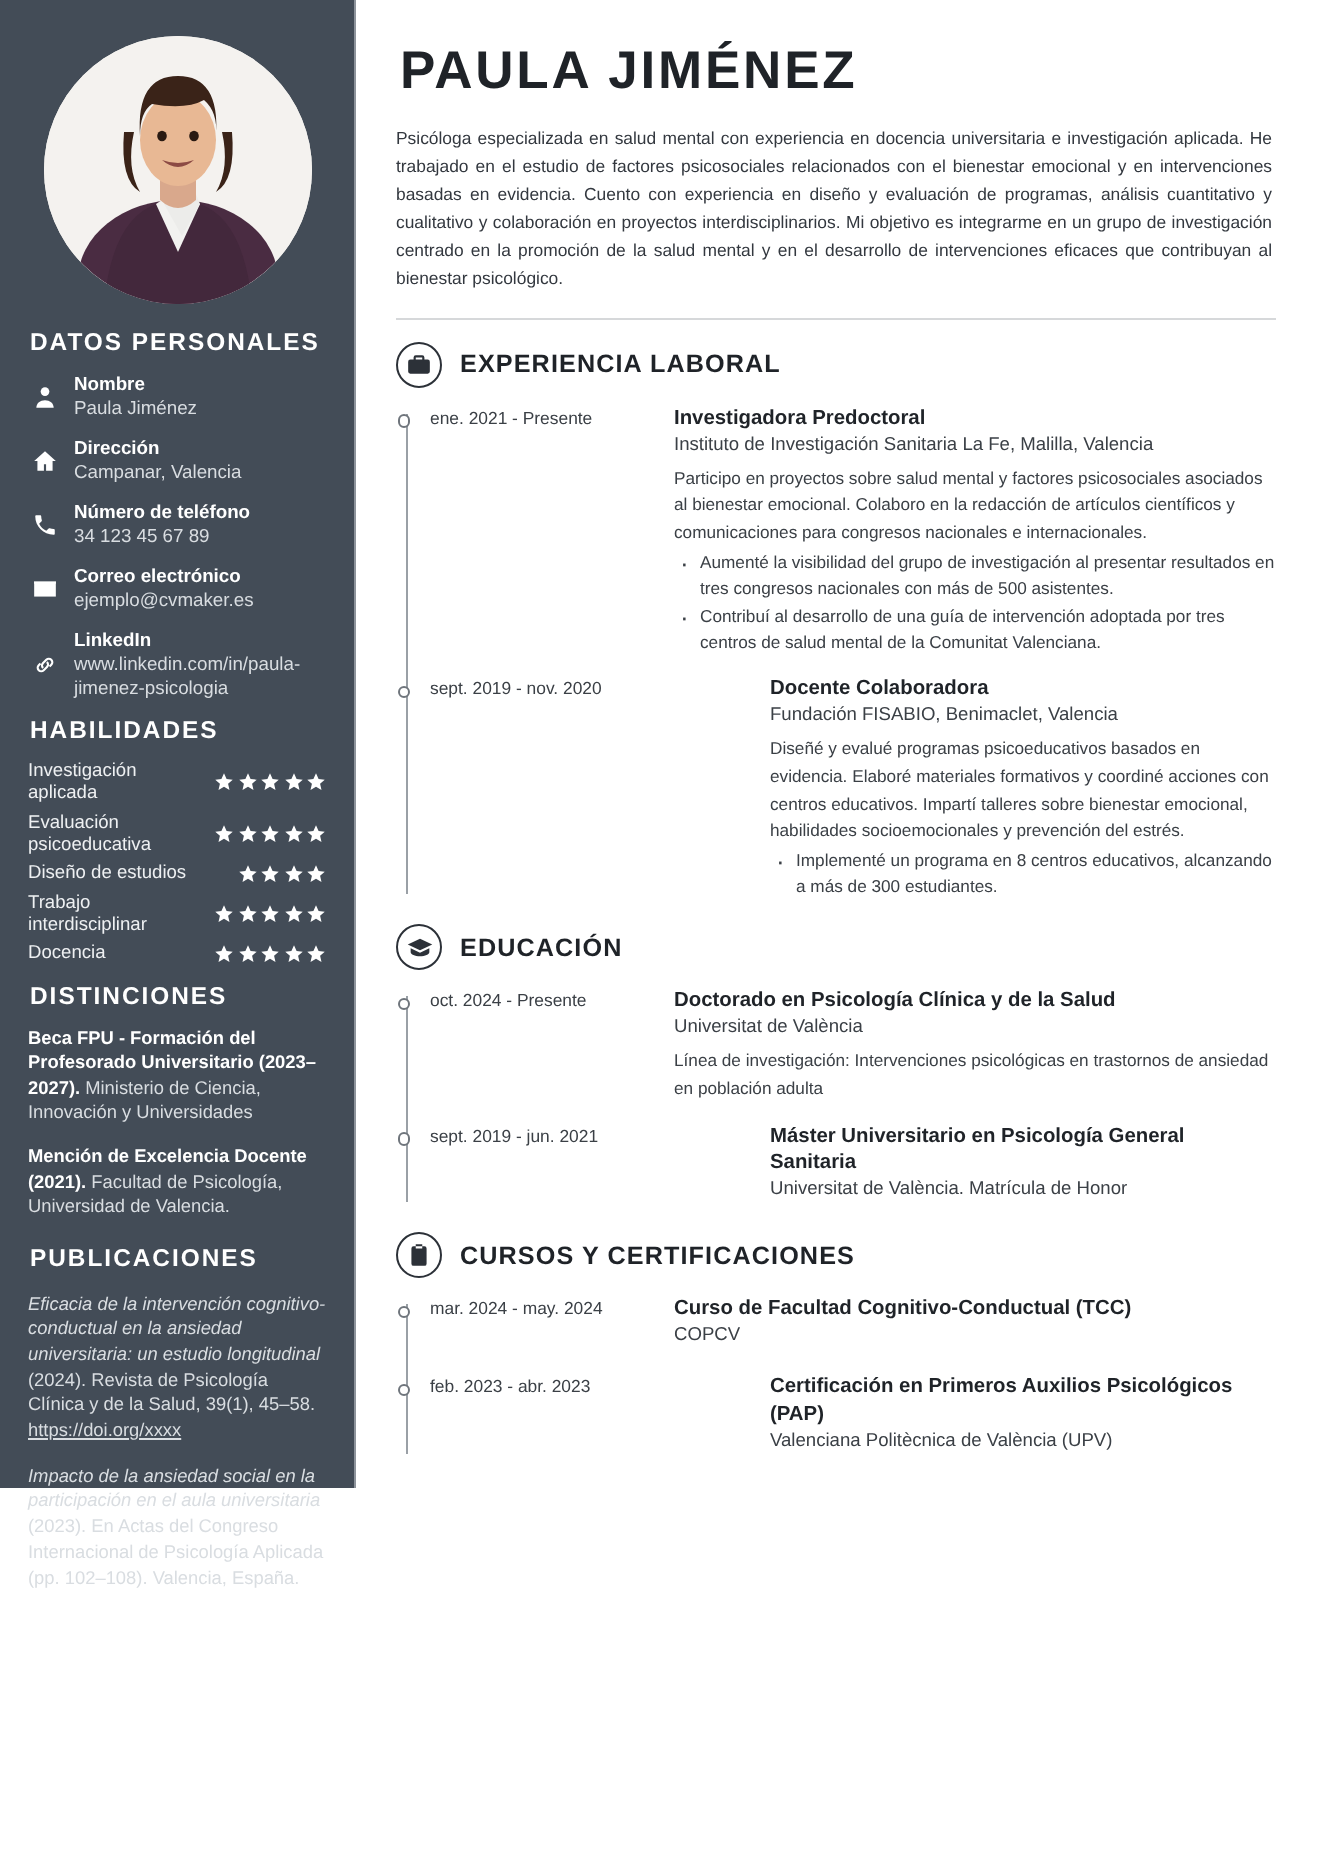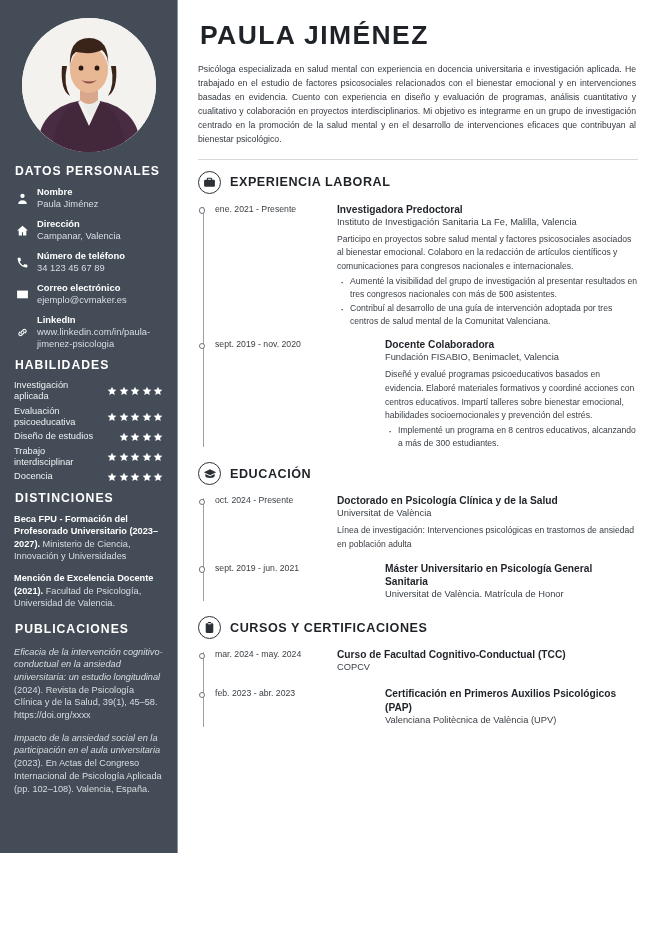--- a/index.html
+++ b/index.html
@@ -13,21 +13,21 @@
   .page { position: relative; width: 660px; height: 933px; display: flex; background:#fff; }
 
   
   .sidebar {
     width: 178px;
     min-width: 178px;
     background: #434c57;
     color: #ffffff;
     padding: 14px 14px 26px 14px;
     border-right: 1px solid #8d939b;
-    height: 853px;
+    height: 744px;
   }
   .photo-wrap { display: flex; justify-content: center; margin: 4px 0 12px 0; }
   .photo {
     width: 134px; height: 134px; border-radius: 50%;
     overflow: hidden; background: #f2f1ee; position: relative;
   }
   .photo svg { display:block; width:100%; height:100%; }
 
   .side-h {
     font-size: 12.2px; font-weight: bold; letter-spacing: 1.0px;
@@ -54,21 +54,21 @@
   .stars svg { display: block; }
   .stars svg path { fill: #ffffff; }
 
   .award { margin-bottom: 10px; }
   .award p { font-size: 9.2px; line-height: 1.35; color: #d9dde1; }
   .award b { color: #ffffff; font-weight: bold; }
 
   .pub { margin-bottom: 10px; }
   .pub p { font-size: 9.2px; line-height: 1.38; color: #d9dde1; }
   .pub i { font-style: italic; }
-  .pub .lnk { color: #d9dde1; }
+  .pub .lnk { text-decoration: underline; color: #d9dde1; }
 
   
   .main { flex: 1; padding: 14px 22px 0 20px; position: relative; }
   .name {
     font-size: 26.5px; font-weight: bold; letter-spacing: 1.4px;
     color: #1f2328; margin: 6px 0 11px 2px;
   }
   .summary {
     font-size: 8.7px; line-height: 1.62; color: #33383f;
     text-align: justify; margin-bottom: 12px; padding-right: 2px;

